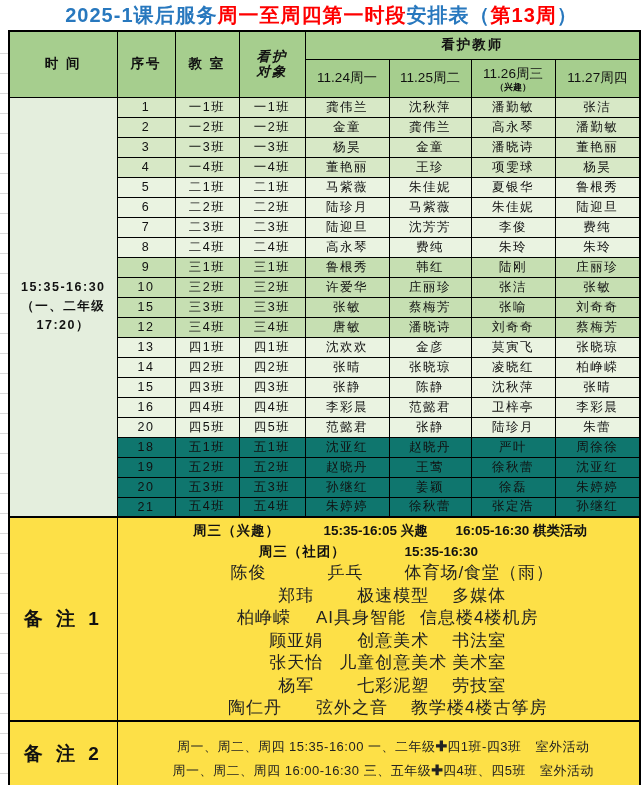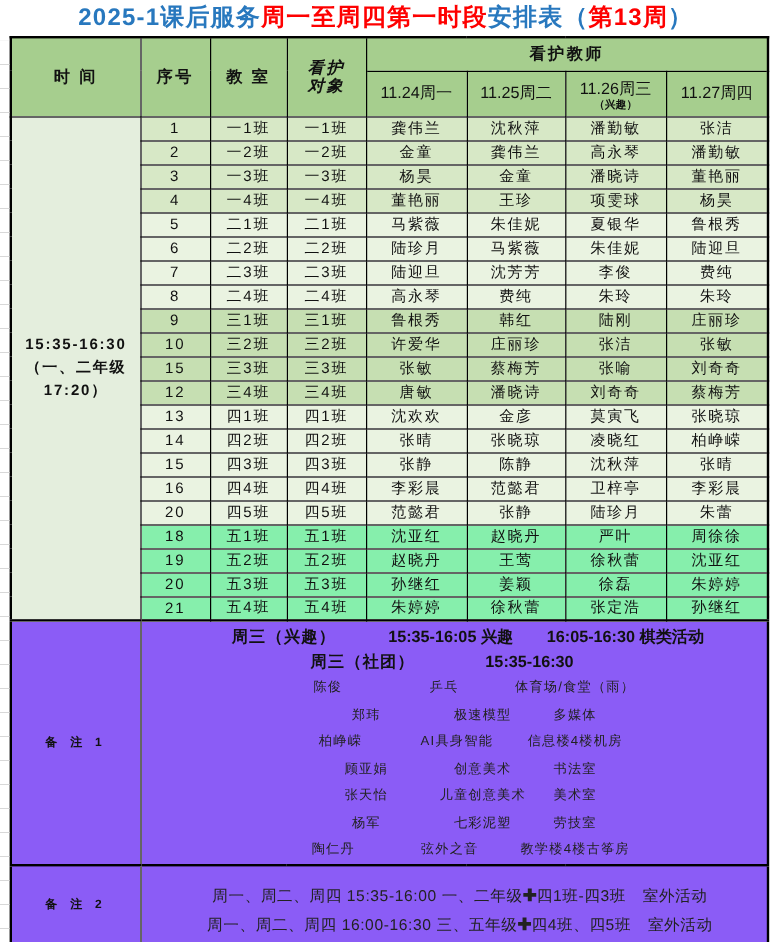--- a/index.html
+++ b/index.html
@@ -17,32 +17,32 @@
   .day-sub{font-size:9px;line-height:9px;font-weight:bold;}
   th.h-target{line-height:15px;letter-spacing:1px;font-style:italic;}
   tbody.rows tr{height:20px;}
   tbody.rows td{font-size:12.5px;letter-spacing:1.5px;}
   td.seq-cell{font-size:13px;letter-spacing:0;}
   td.time-cell{background:#e4eedd;font-weight:bold;font-size:13.5px;line-height:19px;letter-spacing:0;border-right:2px solid #000;}
   .band-g1 td{background:#d7e8c6;}
   .band-g2 td{background:#eaf3e1;}
   .band-g3 td{background:#c6dfb2;}
   .band-g4 td{background:#eaf3e1;}
-  .band-g5 td{background:#86efac;}
+  .band-g5 td{background:#0f766e;}
   tbody.rows td.time-cell{background:#e4eedd;}
-  tr.note-row td{background:#8b5cf6;border-top:2px solid #000;}
-  td.note-label{font-weight:bold;font-size:10px;letter-spacing:4px;border-right:2px solid #000;}
+  tr.note-row td{background:#fde047;border-top:2px solid #000;}
+  td.note-label{font-weight:bold;font-size:19px;letter-spacing:4px;border-right:2px solid #000;}
   td.note-content{text-align:left;vertical-align:top;}
   tr.note1-row{height:200px;}
   tr.note2-row{height:66px;}
   .n1-wrap{padding:2px 0 0 8px;}
   .n1-sched{height:21px;line-height:21px;font-weight:bold;font-size:13.5px;white-space:nowrap;}
   .n1-sched .c1{display:inline-block;width:118px;letter-spacing:1px;}
   .n1-sched .c2{display:inline-block;width:160px;}
-  .n1-act{height:22.5px;line-height:22.5px;font-size:11px;white-space:nowrap;color:#222;letter-spacing:1px;}
+  .n1-act{height:22.5px;line-height:22.5px;font-size:17px;white-space:nowrap;color:#222;letter-spacing:1px;}
   .n1-act .a-name{display:inline-block;width:76px;}
   .n1-act .a-type{display:inline-block;width:118px;}
   .n2-wrap{padding:9px 0 0 10px;}
   .n2-line{height:24px;line-height:24px;font-size:13px;white-space:nowrap;color:#222;letter-spacing:0.5px;}
   .n2-line .plus{font-weight:bold;font-size:14px;letter-spacing:0;}
   .n2-line .sfx{margin-left:14px;}
 </style>
 </head>
 <body>
 

